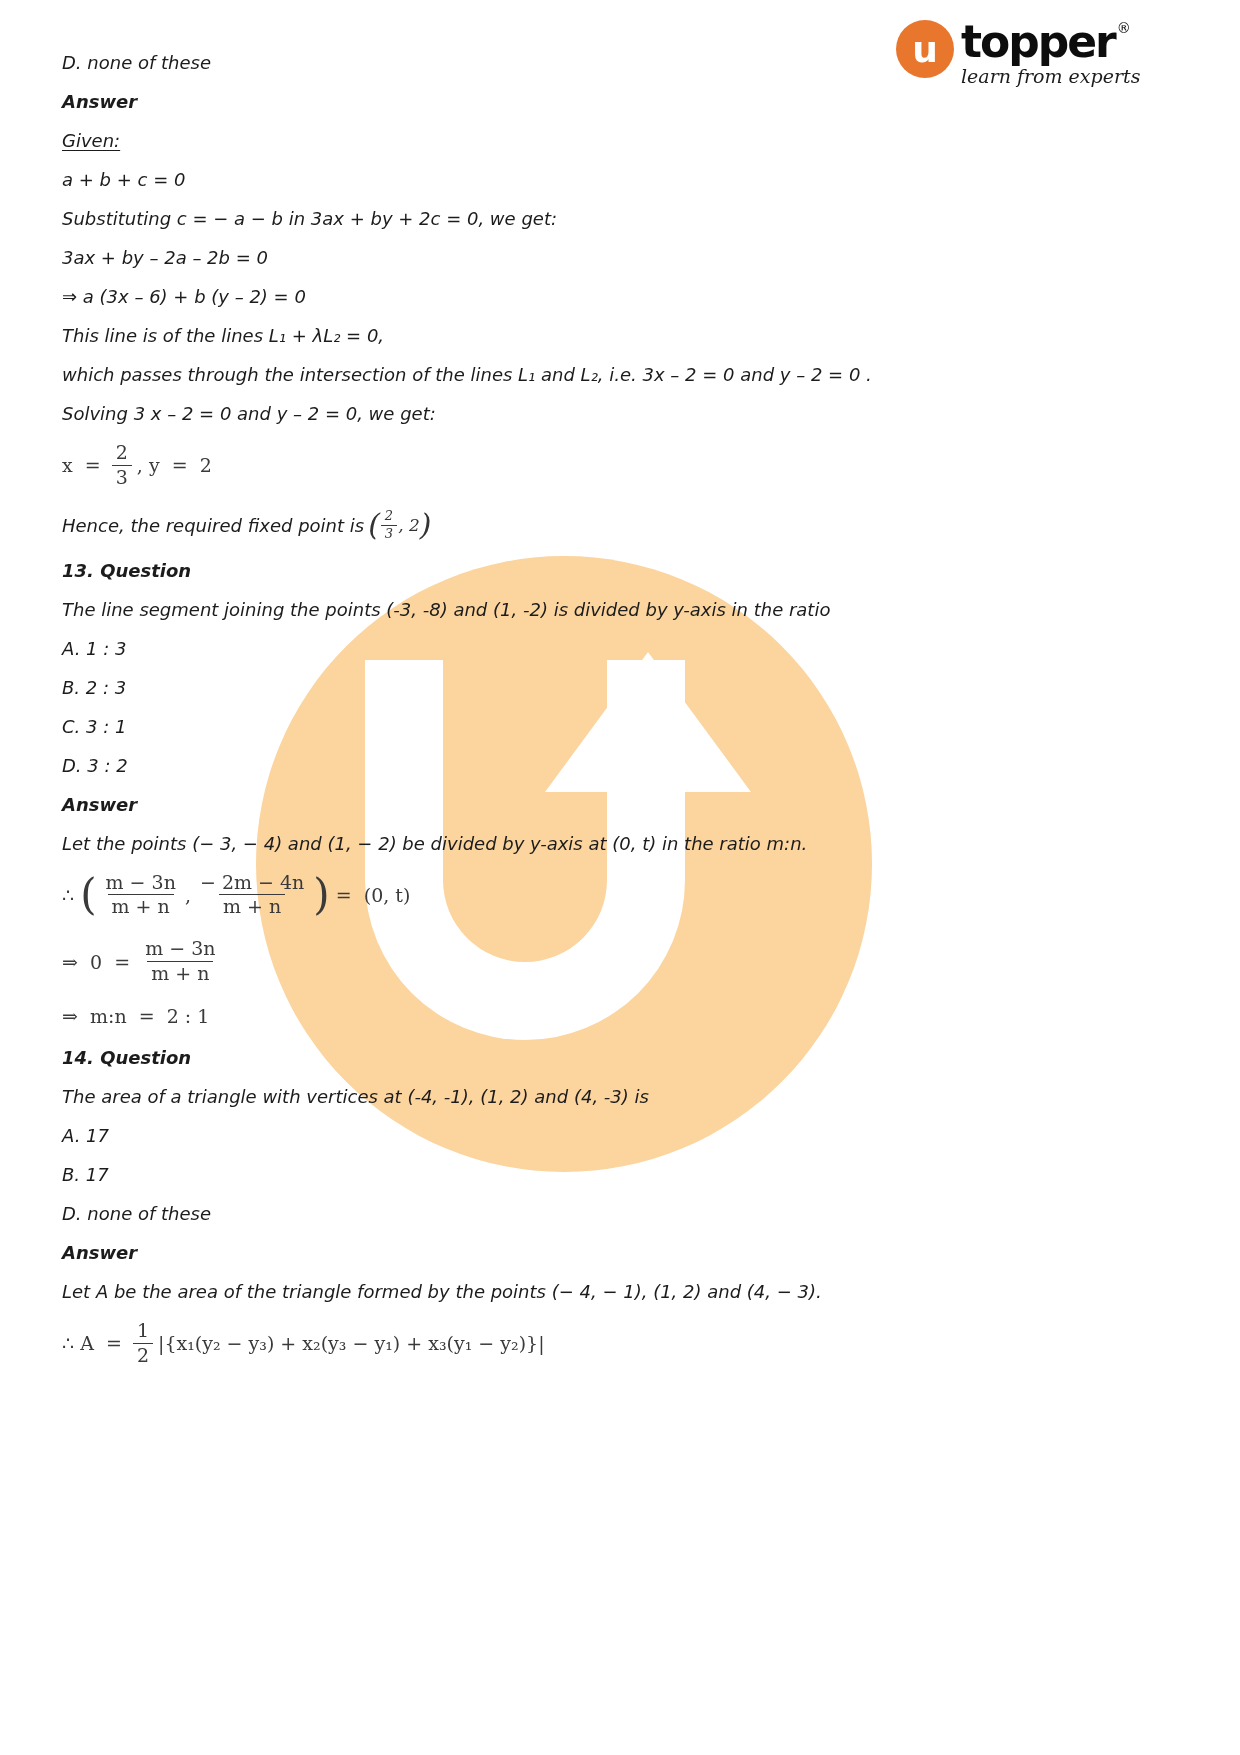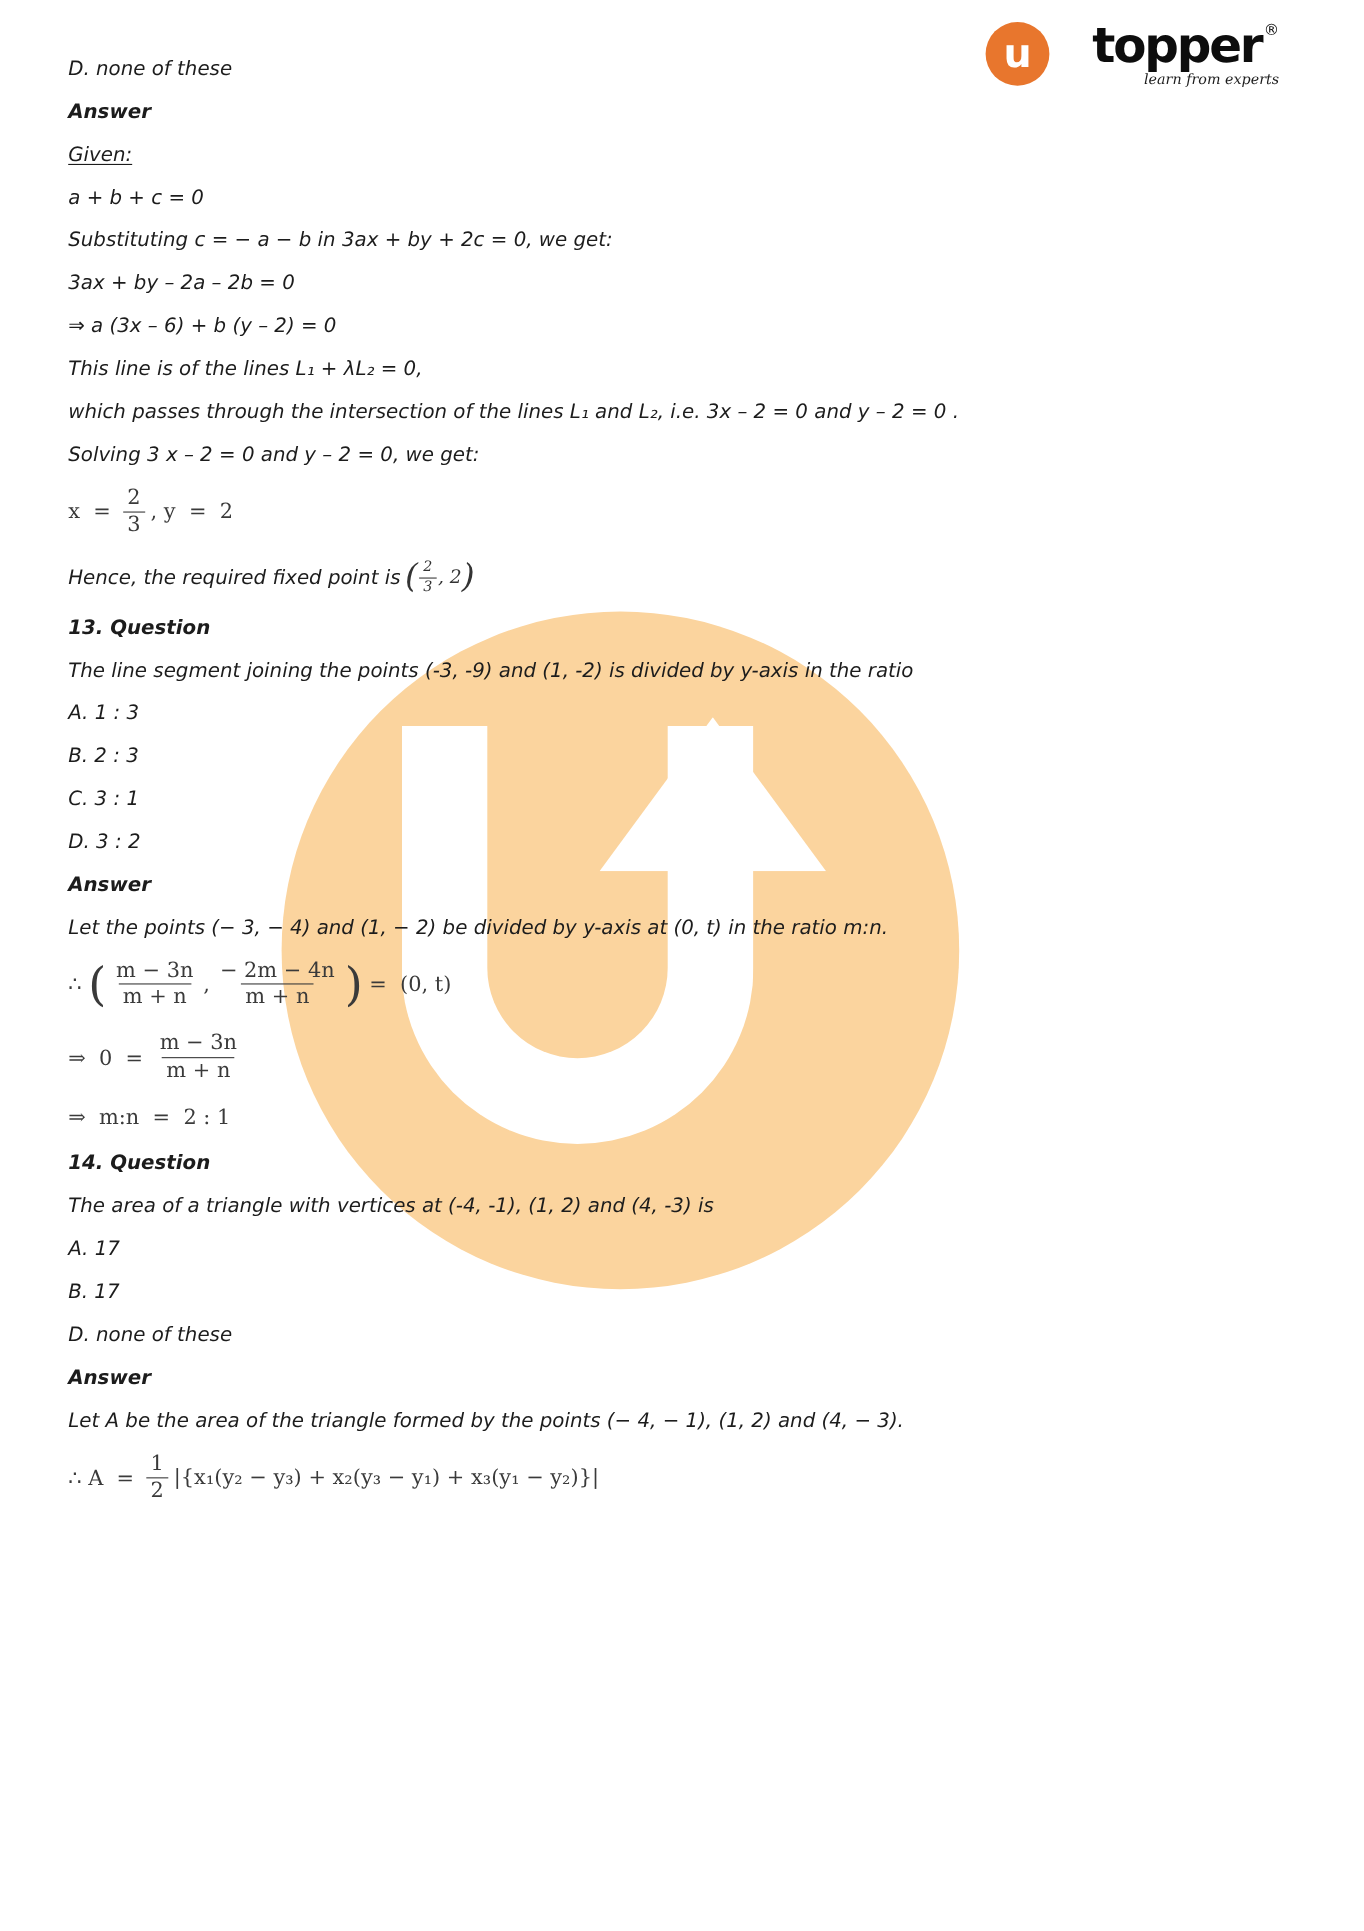--- a/index.html
+++ b/index.html
@@ -27,25 +27,25 @@
 
   
   .logo { position:absolute; top:20px; left:896px; z-index:2; display:flex; gap:7px; align-items:flex-start; }
   .logo-mark {
     width:58px; height:58px; border-radius:50%; background:#e8762d;
     color:#fff; display:flex; align-items:center; justify-content:center;
     font-size:36px; font-weight:bold;
   }
   .logo-right { display:flex; flex-direction:column; }
   .logo-name-row { display:flex; align-items:flex-start; }
-  .logo-name { font-size:44px; font-weight:bold; letter-spacing:-2px; color:#0d0d0d; line-height:1;margin-left:32px; }
+  .logo-name { font-size:44px; font-weight:bold; letter-spacing:-2px; color:#0d0d0d; line-height:1; }
   .logo-reg { font-size:14px; margin-left:2px; color:#0d0d0d; }
   .logo-tagline {
     font-family:"DejaVu Serif", serif; font-style:italic;
-    font-size:13px; color:#1c1c1c; text-align:right; margin-top:1px;
+    font-size:19px; color:#1c1c1c; text-align:right; margin-top:1px;
   }
 
   
   .content { position:relative; z-index:1; padding:52px 60px 0 62px; }
   .content p { font-size:18px; line-height:21px; margin:0 0 18px;font-style:italic; }
   .bold { font-weight:bold; }
   .underline { text-decoration:underline; text-underline-offset:3px; }
 
   .formula {
     display:flex; align-items:center;
@@ -119,21 +119,21 @@
       <span class="frac frac-sm">
         <span class="num">2</span>
         <span class="den">3</span>
       </span>
       <span>, 2</span>
       <span class="paren-sm">)</span>
     </span>
   </p>
 
   <p class="bold">13. Question</p>
-  <p>The line segment joining the points (-3, -9) and (1, -2) is divided by y-axis in the ratio</p>
+  <p>The line segment joining the points (-3, -8) and (1, -2) is divided by y-axis in the ratio</p>
   <p>A. 1 : 3</p>
   <p>B. 2 : 3</p>
   <p>C. 3 : 1</p>
   <p>D. 3 : 2</p>
   <p class="bold">Answer</p>
   <p>Let the points (− 3, − 4) and (1, − 2) be divided by y-axis at (0, t) in the ratio m:n.</p>
 
   <div class="formula">
     <span>∴ </span>
     <span class="paren">(</span>

